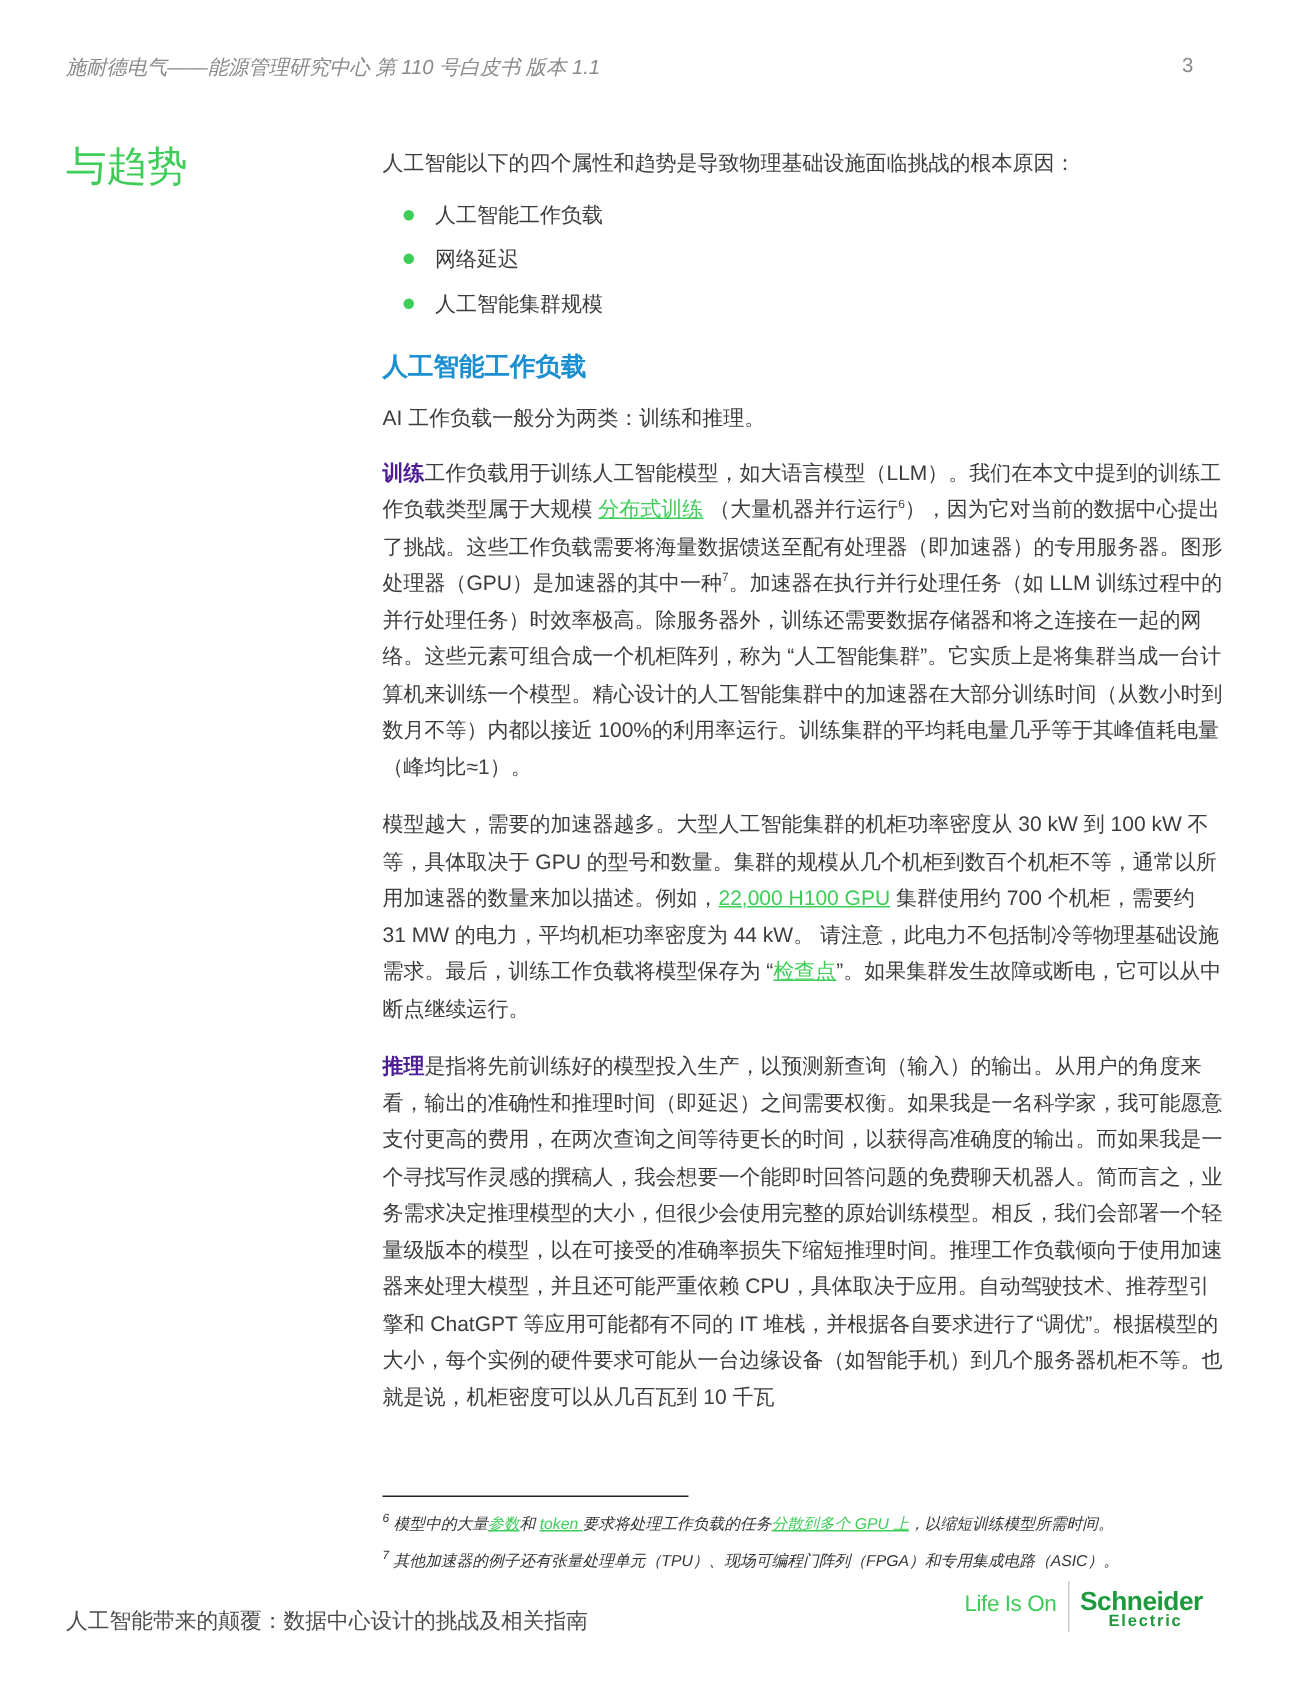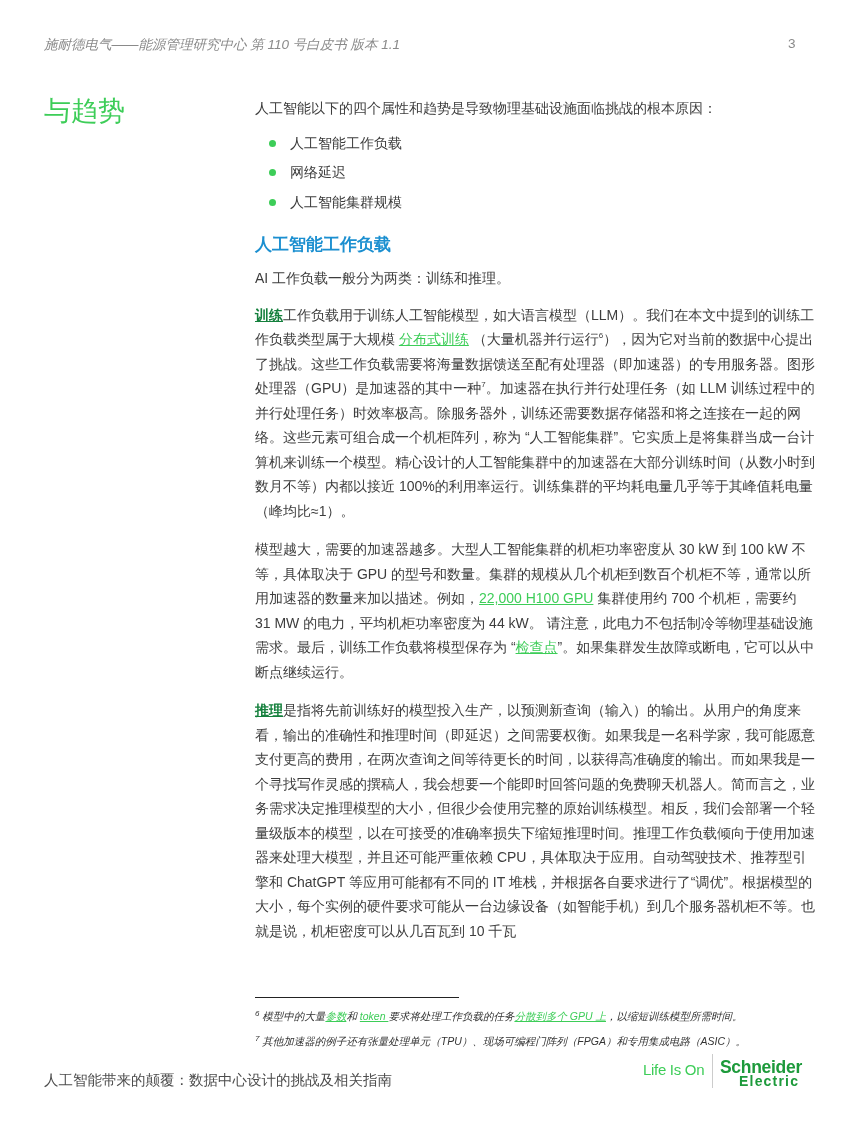--- a/index.html
+++ b/index.html
@@ -11,30 +11,30 @@
                 color:#3dcd58; font-weight:normal; }
   .main { position:absolute; left:255px; top:96px; width:560px; font-size:14px; line-height:24.5px; }
   .intro { margin:0; }
   ul.bullets { list-style:none; margin:10px 0 0 0; padding:0 0 0 14px; }
   ul.bullets li { position:relative; padding-left:21px; height:29.5px; line-height:24px; }
   ul.bullets li .dot { position:absolute; left:0; top:9px; width:7px; height:7px; border-radius:50%; background:#3dcd58; }
   a.lnk { color:#3dcd58; text-decoration:underline; text-decoration-color:#3dcd58; }
   h2.sec { color:#1b8fd0; font-size:17px; font-weight:bold; margin:14px 0 9px 0; line-height:24px; }
   p { margin:0 0 14px 0; }
   p.tight { margin-bottom:12px; }
-  b { color:#15803d;text-decoration:underline; }
+  b { color:#4c1d95; }
   sup { font-size:8px; vertical-align:super; line-height:0; }
   .fn-rule { position:absolute; left:255px; top:997px; width:204px; border-top:1.3px solid #222; }
   .footnotes { position:absolute; left:255px; top:1004px; width:560px; font-size:10.5px; line-height:25px; color:#333;font-style:italic; }
   .footer-left { position:absolute; top:1071px; left:44px; font-size:14.5px; color:#4d4d4d; }
   .lio { position:absolute; top:1061px; left:643px; font-size:15px; color:#3dcd58; letter-spacing:-0.3px; }
   .vsep { position:absolute; left:712px; top:1054px; height:34px; border-left:1px solid #cccccc; }
   .se { position:absolute; left:720px; top:1058px; color:#1d9a3b; }
   .se .s1 { font-size:17.5px; font-weight:bold; letter-spacing:-0.3px; line-height:18px; }
-  .se .s2 { font-size:14px; font-weight:bold; letter-spacing:1.2px; margin-left:19px; line-height:10px; }
+  .se .s2 { font-size:11px; font-weight:bold; letter-spacing:1.2px; margin-left:19px; line-height:10px; }
 </style>
 </head>
 <body>
 
 <div class="hdr">施耐德电气——能源管理研究中心 第 110 号白皮书 版本 1.1</div>
 <div class="pgnum">3</div>
 
 <div class="side-title">
   <div>与趋势</div>
 </div>

